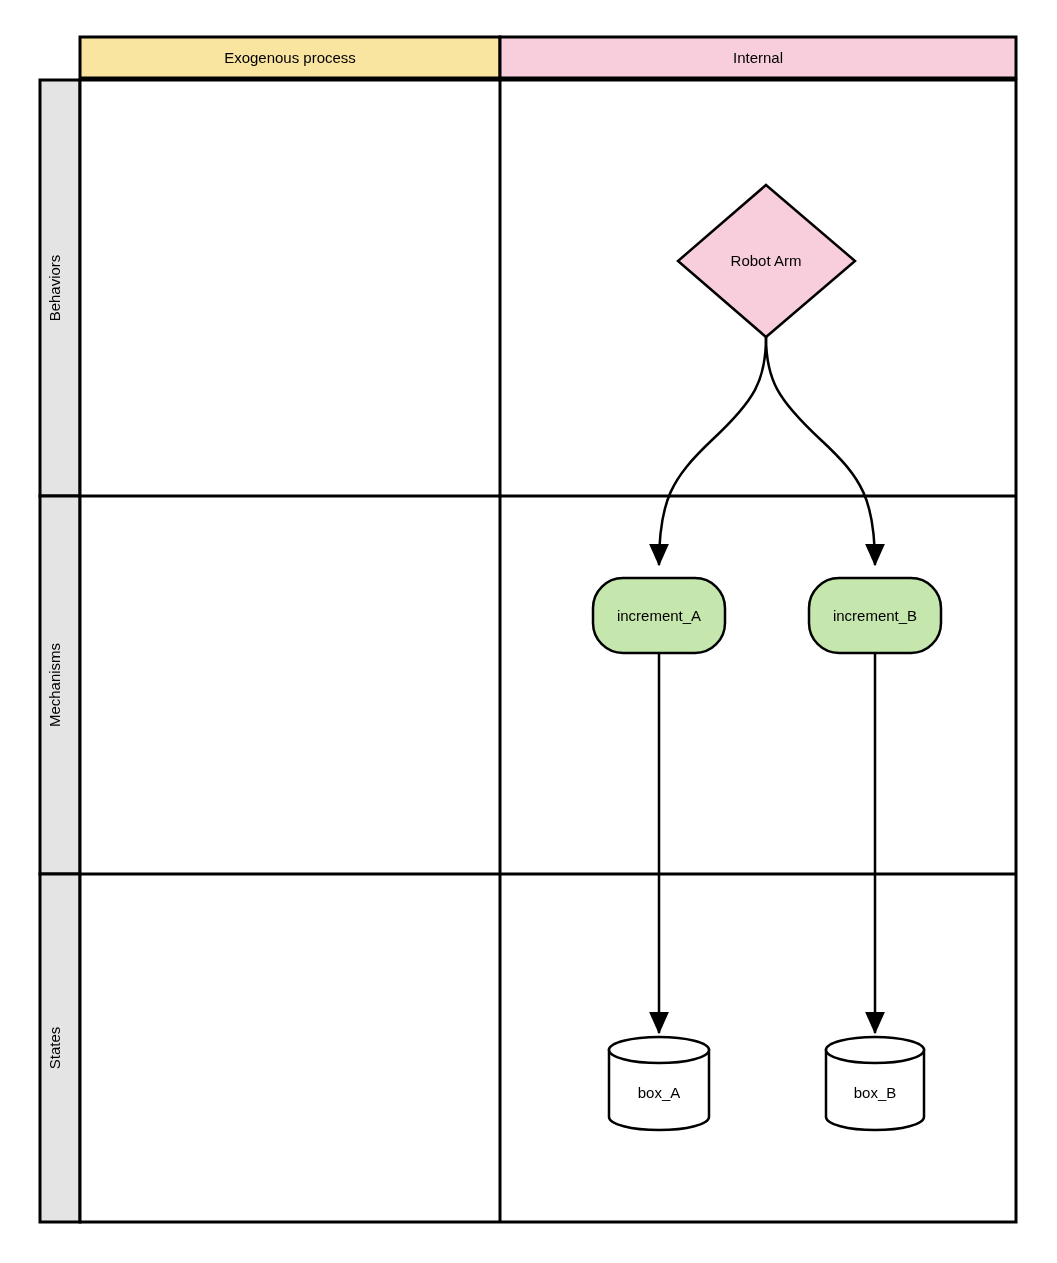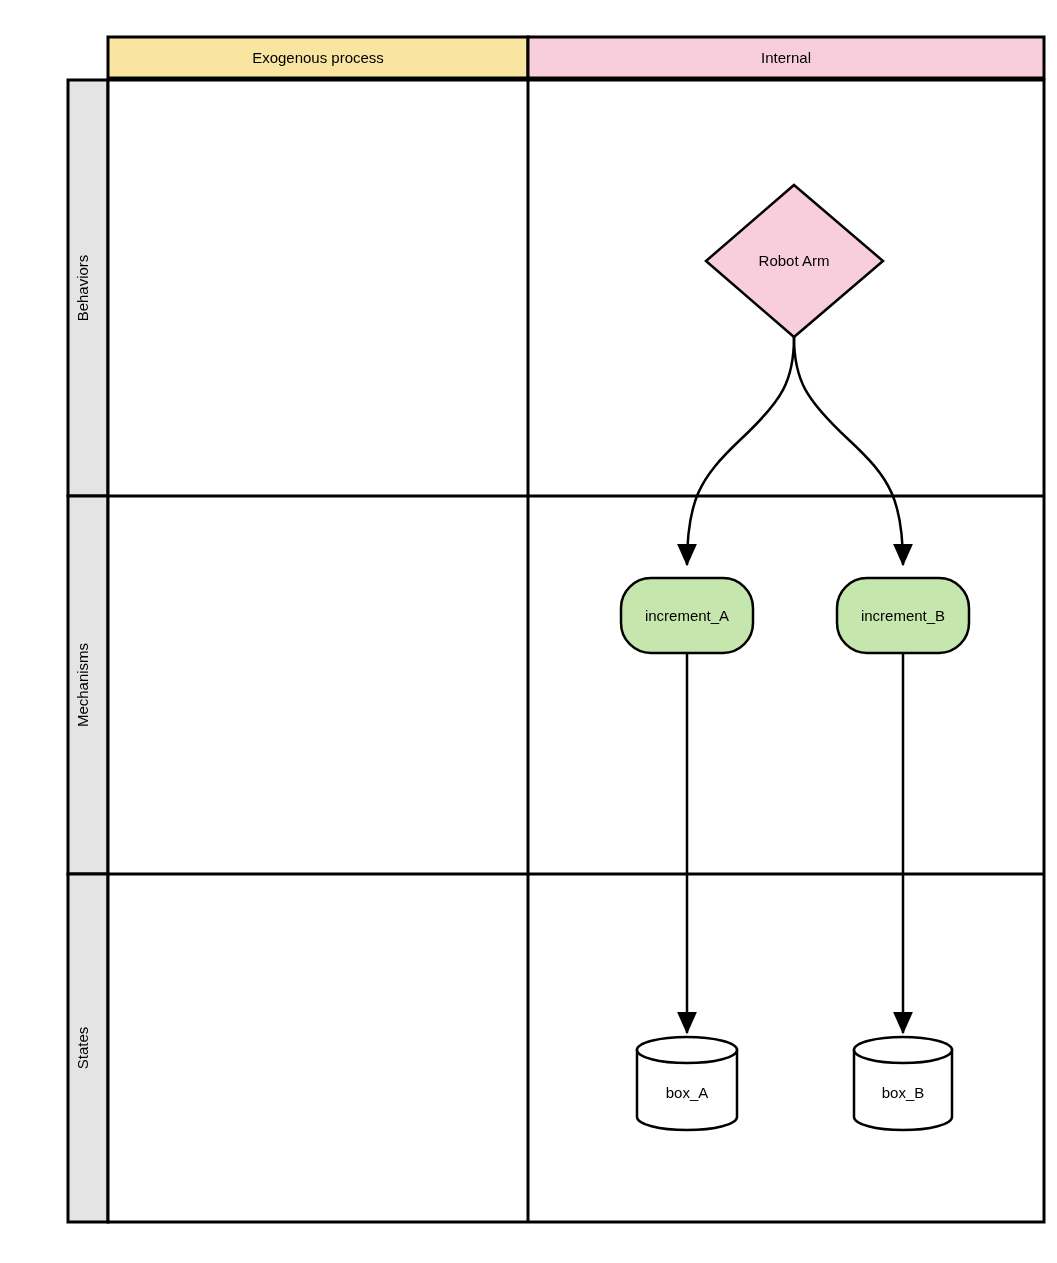--- a/index.html
+++ b/index.html
@@ -14,21 +14,20 @@
     position: relative;
     font-family: "Liberation Sans", sans-serif;
     overflow: hidden;
   }
   #canvas {
     position: absolute;
     left: 0;
     top: 0;
     width: 869px;
     height: 1263px;
-    margin-left: 28px;
   }
   svg.diagram {
     position: absolute;
     left: 0;
     top: 0;
     width: 1057px;
     height: 1263px;
     display: block;
   }
   .cell-label {

